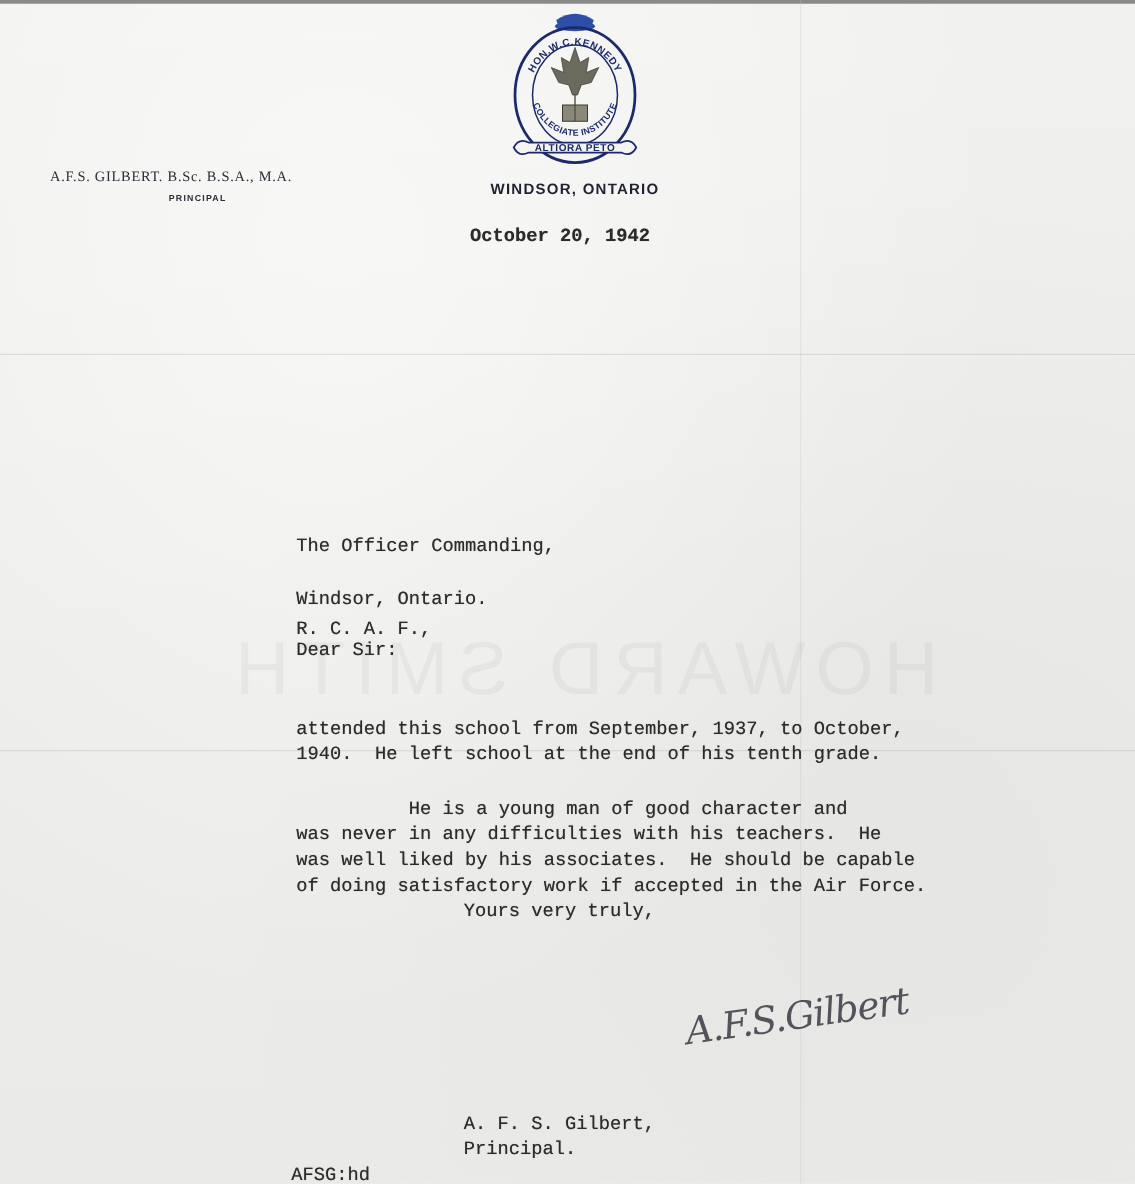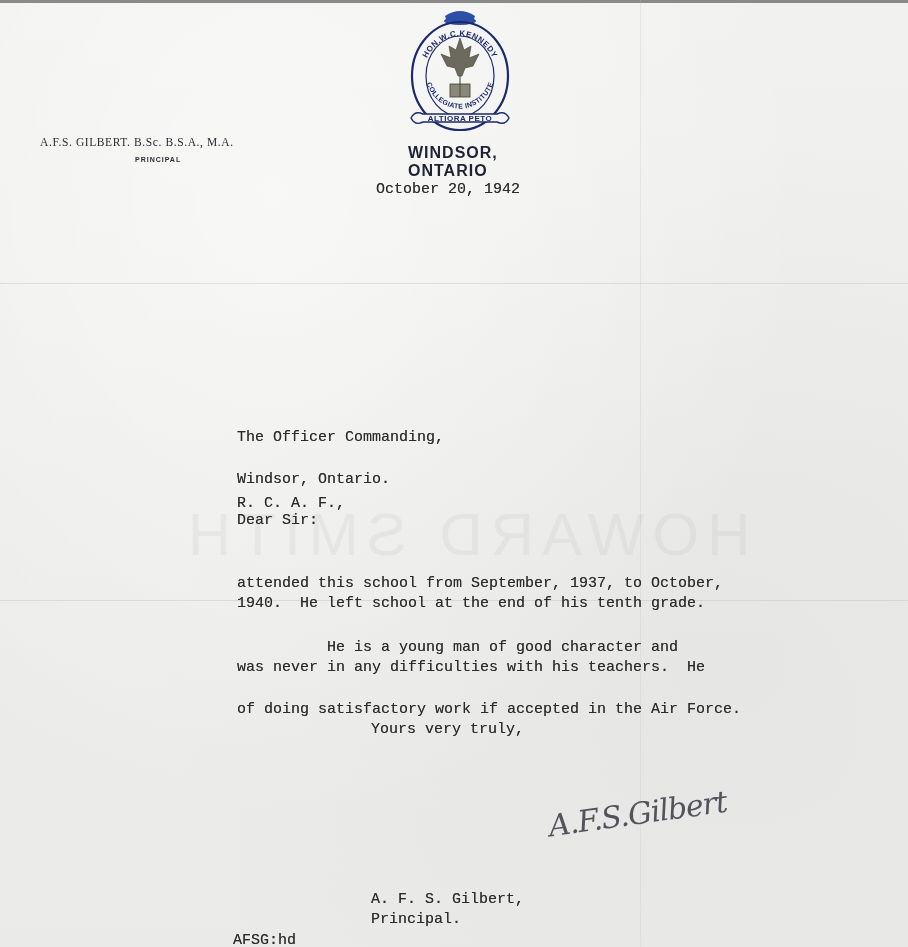--- a/index.html
+++ b/index.html
@@ -14,22 +14,22 @@
         radial-gradient(ellipse at 30% 20%, rgba(255,255,255,0.55), rgba(255,255,255,0) 60%),
         radial-gradient(ellipse at 80% 70%, rgba(220,220,218,0.35), rgba(255,255,255,0) 55%),
         linear-gradient(180deg, #f1f1ef 0%, #ececea 50%, #eaeae8 100%);
     }
     .fold-h { position: absolute; left: 0; width: 908px; height: 1px; background: rgba(180,180,178,0.35); }
     .fold-v { position: absolute; top: 0; height: 947px; width: 1px; background: rgba(190,190,188,0.25); }
     .topedge { position: absolute; left: 0; top: 0; width: 908px; height: 3px; background: #8a8a88; }
 
     .crest { position: absolute; left: 405px; top: 8px; width: 110px; height: 130px; }
     .city {
-      position: absolute; left: 408px; top: 144px; width: 140px; text-align: left;
-      font-family: "Liberation Sans", sans-serif; font-size: 16px; font-weight: bold;
+      position: absolute; left: 390px; top: 144px; width: 140px; text-align: center;
+      font-family: "Liberation Sans", sans-serif; font-size: 12px; font-weight: bold;
       letter-spacing: 1px; color: #1f2230;
     }
     .principal-name {
       position: absolute; left: 40px; top: 136px;
       font-family: Liberation Serif, serif; font-size: 11.5px; color: #2a2c34; letter-spacing: 0.6px;
     }
     .principal-title {
       position: absolute; left: 135px; top: 156px;
       font-family: "Liberation Sans", sans-serif; font-size: 7px; font-weight: bold; color: #2a2c34; letter-spacing: 1px;
     }
@@ -86,33 +86,34 @@
     <line x1="55" y1="76" x2="55" y2="89" stroke="#3d3c34" stroke-width="0.8"></line>
 
     <path d="M6 110 Q10 102 18 106 L92 106 Q100 102 104 110 Q100 118 92 114 L18 114 Q10 118 6 110 Z" fill="#f4f4f2" stroke="#1c2a6b" stroke-width="1.4"></path>
     <text x="55" y="113" text-anchor="middle" font-family="Liberation Sans, sans-serif" font-size="8" font-weight="bold" fill="#1c2a6b" letter-spacing="0.5">ALTIORA PETO</text>
   </svg>
 
   <div class="city">WINDSOR, ONTARIO</div>
   <div class="principal-name">A.F.S. GILBERT. B.Sc. B.S.A., M.A.</div>
   <div class="principal-title">PRINCIPAL</div>
 
-  <div class="tw" style="left:376px; top:180px;">October 20, 1942</div>
+  <div class="tw" style="left:376px; top:180px;font-weight:bold;">October 20, 1942</div>
 
   <div class="tw" style="left:237px; top:428px;">The Officer Commanding,</div>
   <div class="tw" style="left:237px; top:450px;margin-top:44px;">R. C. A. F.,</div>
   <div class="tw" style="left:237px; top:470px;">Windsor, Ontario.</div>
 
   <div class="tw" style="left:237px; top:511px;">Dear Sir:</div>
 
   <div class="tw" style="left:237px; top:574px;">attended this school from September, 1937, to October,</div>
   <div class="tw" style="left:237px; top:594px;">1940.  He left school at the end of his tenth grade.</div>
 
   <div class="tw" style="left:237px; top:658px;">was never in any difficulties with his teachers.  He</div>
   <div class="tw" style="left:237px; top:638px;">          He is a young man of good character and</div>
+  <div class="tw" style="left:237px; top:679px;">was well liked by his associates.  He should be capable</div>
   <div class="tw" style="left:237px; top:700px;">of doing satisfactory work if accepted in the Air Force.</div>
 
   <div class="tw" style="left:371px; top:720px;">Yours very truly,</div>
 
   <div class="sig">A.F.S.Gilbert</div>
 
   <div class="tw" style="left:371px; top:890px;">A. F. S. Gilbert,</div>
   <div class="tw" style="left:371px; top:910px;">Principal.</div>
   <div class="tw" style="left:233px; top:931px;">AFSG:hd</div>
 </div>

